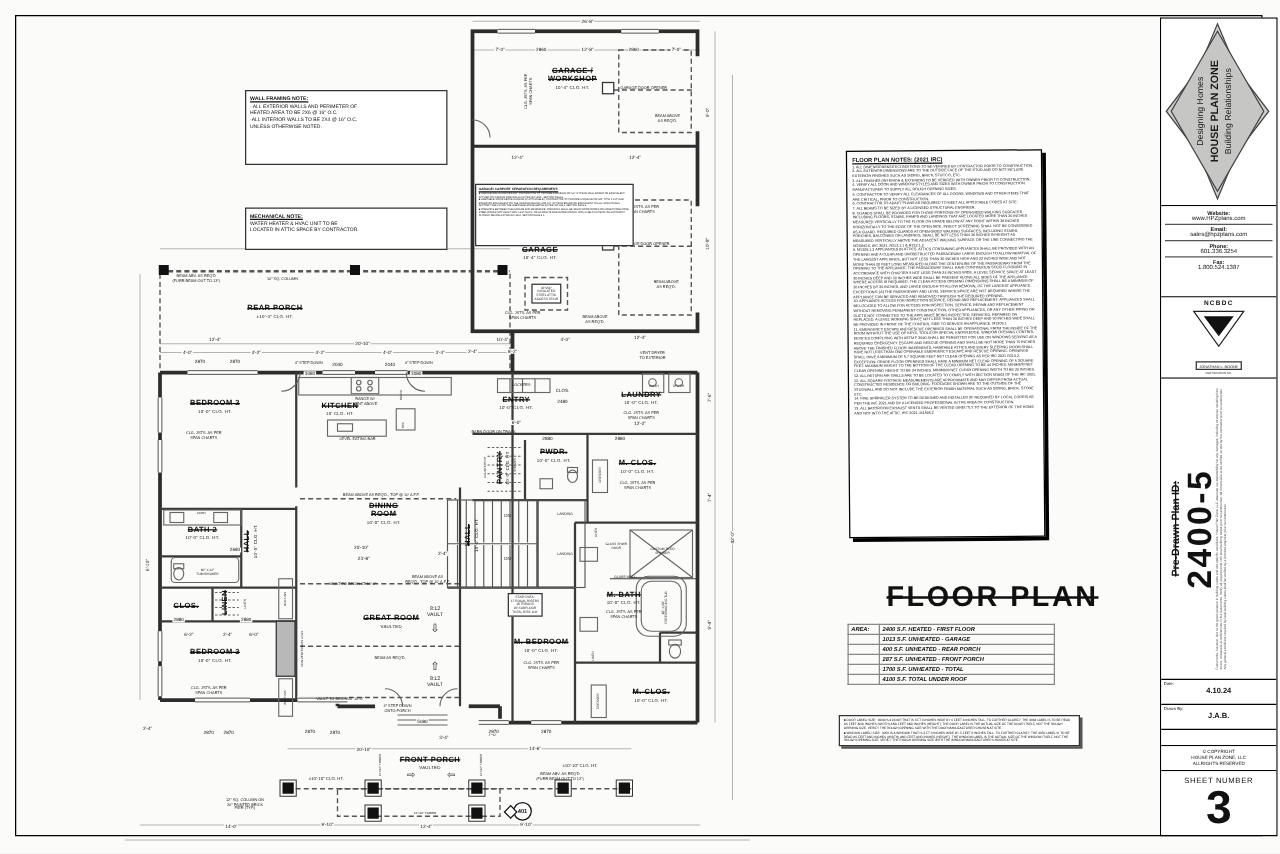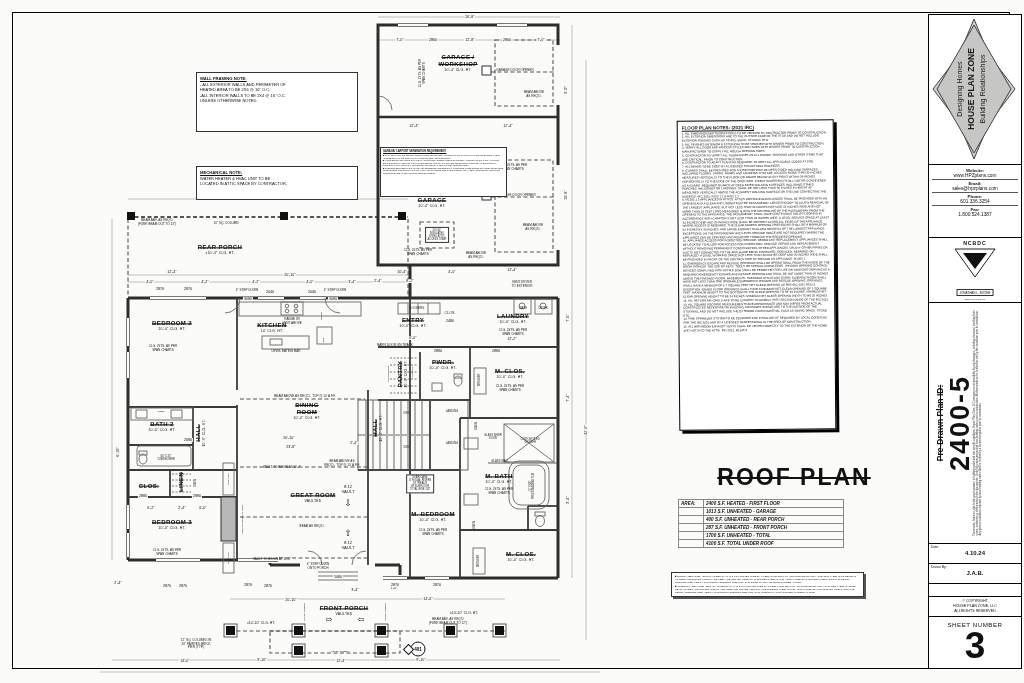--- a/index.html
+++ b/index.html
@@ -574,21 +574,21 @@
 8. GUARDS SHALL BE PROVIDED FOR THOSE PORTIONS OF OPEN-SIDED WALKING SURFACES, INCLUDING FLOORS, STAIRS, RAMPS AND LANDINGS THAT ARE LOCATED MORE THAN 30 INCHES MEASURED VERTICALLY TO THE FLOOR OR GRADE BELOW AT ANY POINT WITHIN 36 INCHES HORIZONTALLY TO THE EDGE OF THE OPEN SIDE. INSECT SCREENING SHALL NOT BE CONSIDERED AS A GUARD. REQUIRED GUARDS AT OPEN-SIDED WALKING SURFACES, INCLUDING STAIRS, PORCHES, BALCONIES OR LANDINGS, SHALL BE NOT LESS THAN 36 INCHES IN HEIGHT AS MEASURED VERTICALLY ABOVE THE ADJACENT WALKING SURFACE OR THE LINE CONNECTING THE NOSINGS. IRC 2021, R312.1.1 &amp; R312.1.2
 9. M1305.1.3 APPLIANCES IN ATTICS. ATTICS CONTAINING APPLIANCES SHALL BE PROVIDED WITH AN OPENING AND A CLEAR AND UNOBSTRUCTED PASSAGEWAY LARGE ENOUGH TO ALLOW REMOVAL OF THE LARGEST APPLIANCE, BUT NOT LESS THAN 30 INCHES HIGH AND 22 INCHES WIDE AND NOT MORE THAN 20 FEET LONG MEASURED ALONG THE CENTERLINE OF THE PASSAGEWAY FROM THE OPENING TO THE APPLIANCE. THE PASSAGEWAY SHALL HAVE CONTINUOUS SOLID FLOORING IN ACCORDANCE WITH CHAPTER 5 NOT LESS THAN 24 INCHES WIDE. A LEVEL SERVICE SPACE AT LEAST 30 INCHES DEEP AND 30 INCHES WIDE SHALL BE PRESENT ALONG ALL SIDES OF THE APPLIANCE WHERE ACCESS IS REQUIRED. THE CLEAR ACCESS OPENING DIMENSIONS SHALL BE A MINIMUM OF 20 INCHES BY 30 INCHES, AND LARGE ENOUGH TO ALLOW REMOVAL OF THE LARGEST APPLIANCE. EXCEPTIONS: (A) THE PASSAGEWAY AND LEVEL SERVICE SPACE ARE NOT REQUIRED WHERE THE APPLIANCE CAN BE SERVICED AND REMOVED THROUGH THE REQUIRED OPENING.
 10. APPLIANCE ACCESS FOR INSPECTION SERVICE, REPAIR AND REPLACEMENT. APPLIANCES SHALL BE LOCATED TO ALLOW FOR ACCESS FOR INSPECTION, SERVICE, REPAIR AND REPLACEMENT WITHOUT REMOVING PERMANENT CONSTRUCTION, OTHER APPLIANCES, OR ANY OTHER PIPING OR DUCTS NOT CONNECTED TO THE APPLIANCE BEING INSPECTED, SERVICED, REPAIRED OR REPLACED. A LEVEL WORKING SPACE NOT LESS THAN 30 INCHES DEEP AND 30 INCHES WIDE SHALL BE PROVIDED IN FRONT OF THE CONTROL SIDE TO SERVICE AN APPLIANCE. M1305.1
 11. EMERGENCY ESCAPE AND RESCUE OPENINGS SHALL BE OPERATIONAL FROM THE INSIDE OF THE ROOM WITHOUT THE USE OF KEYS, TOOLS OR SPECIAL KNOWLEDGE. WINDOW OPENING CONTROL DEVICES COMPLYING WITH ASTM F 2090 SHALL BE PERMITTED FOR USE ON WINDOWS SERVING AS A REQUIRED EMERGENCY ESCAPE AND RESCUE OPENING AND SHALL BE NOT MORE THAN 70 INCHES ABOVE THE FINISHED FLOOR. BASEMENTS, HABITABLE ATTICS AND EVERY SLEEPING ROOM SHALL HAVE NOT LESS THAN ONE OPERABLE EMERGENCY ESCAPE AND RESCUE OPENING. OPENINGS SHALL HAVE A MINIMUM OF 5.7 SQUARE FEET NET CLEAR OPENING AS PER IRC 2021 R310.2. EXCEPTION: GRADE FLOOR OPENINGS SHALL HAVE A MINIMUM NET CLEAR OPENING OF 5 SQUARE FEET. MAXIMUM HEIGHT TO THE BOTTOM OF THE CLEAR OPENING TO BE 44 INCHES. MINIMUM NET CLEAR OPENING HEIGHT TO BE 24 INCHES. MINIMUM NET CLEAR OPENING WIDTH TO BE 20 INCHES.
 12. ALL RETURN AIR GRILLS ARE TO BE LOCATED TO COMPLY WITH SECTION M1602 OF THE IRC 2021.
 13. ALL SQUARE FOOTAGE MEASUREMENTS ARE APPROXIMATE AND MAY DIFFER FROM ACTUAL CONSTRUCTED RESIDENCE OR BUILDING. FOOTAGES SHOWN ARE TO THE OUTSIDE OF THE STUDWALL AND DO NOT INCLUDE THE EXTERIOR FINISH MATERIAL SUCH AS SIDING, BRICK, STONE ETC.
 14. FIRE SPRINKLER SYSTEM TO BE DESIGNED AND INSTALLED (IF REQUIRED BY LOCAL CODES) AS PER THE IRC 2021 AND BY A LICENSED PROFESSIONAL IN THE AREA OF CONSTRUCTION.
 15. ALL BATHROOM EXHAUST VENTS SHALL BE VENTED DIRECTLY TO THE EXTERIOR OF THE HOME AND NOT INTO THE ATTIC. IRC 2021, M1505.2</div>
   </div>
 
-  <div id="fp-title">ROOF PLAN</div>
+  <div id="fp-title">FLOOR PLAN</div>
   <table id="area-table">
     <tbody>
         <tr>
           <td class="acol">AREA:</td>
         <td>2400 S.F. HEATED - FIRST FLOOR</td>
         </tr>
     <tr>
           <td class="acol"></td>
         <td>1013 S.F. UNHEATED - GARAGE</td>
         </tr>

